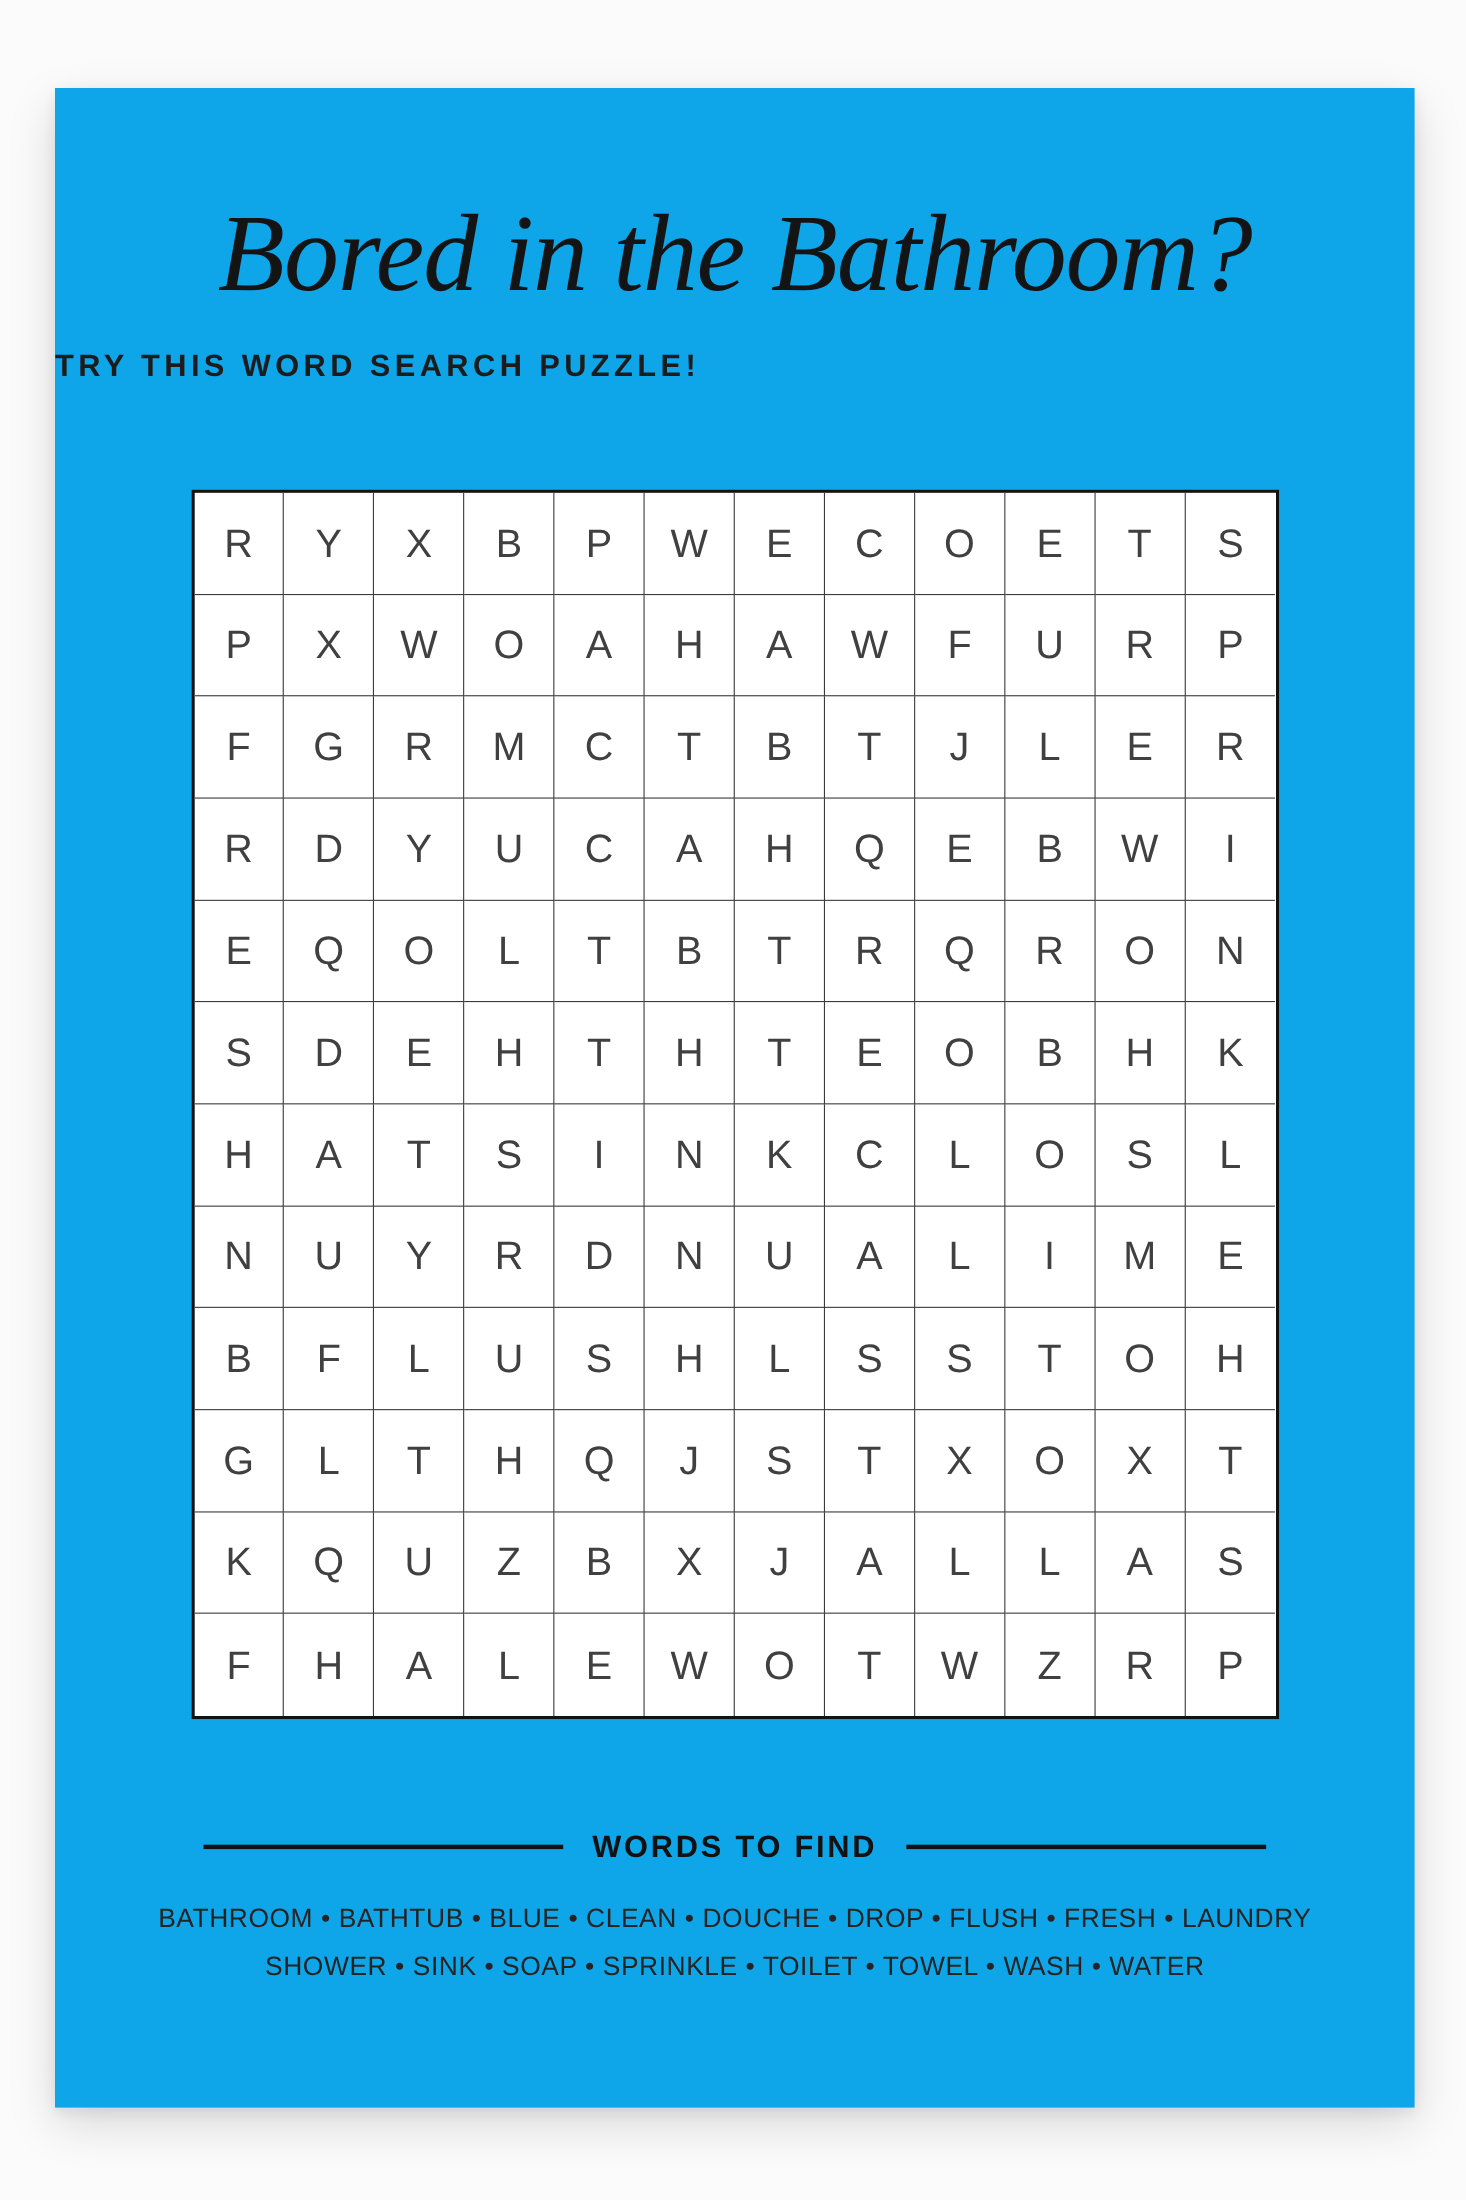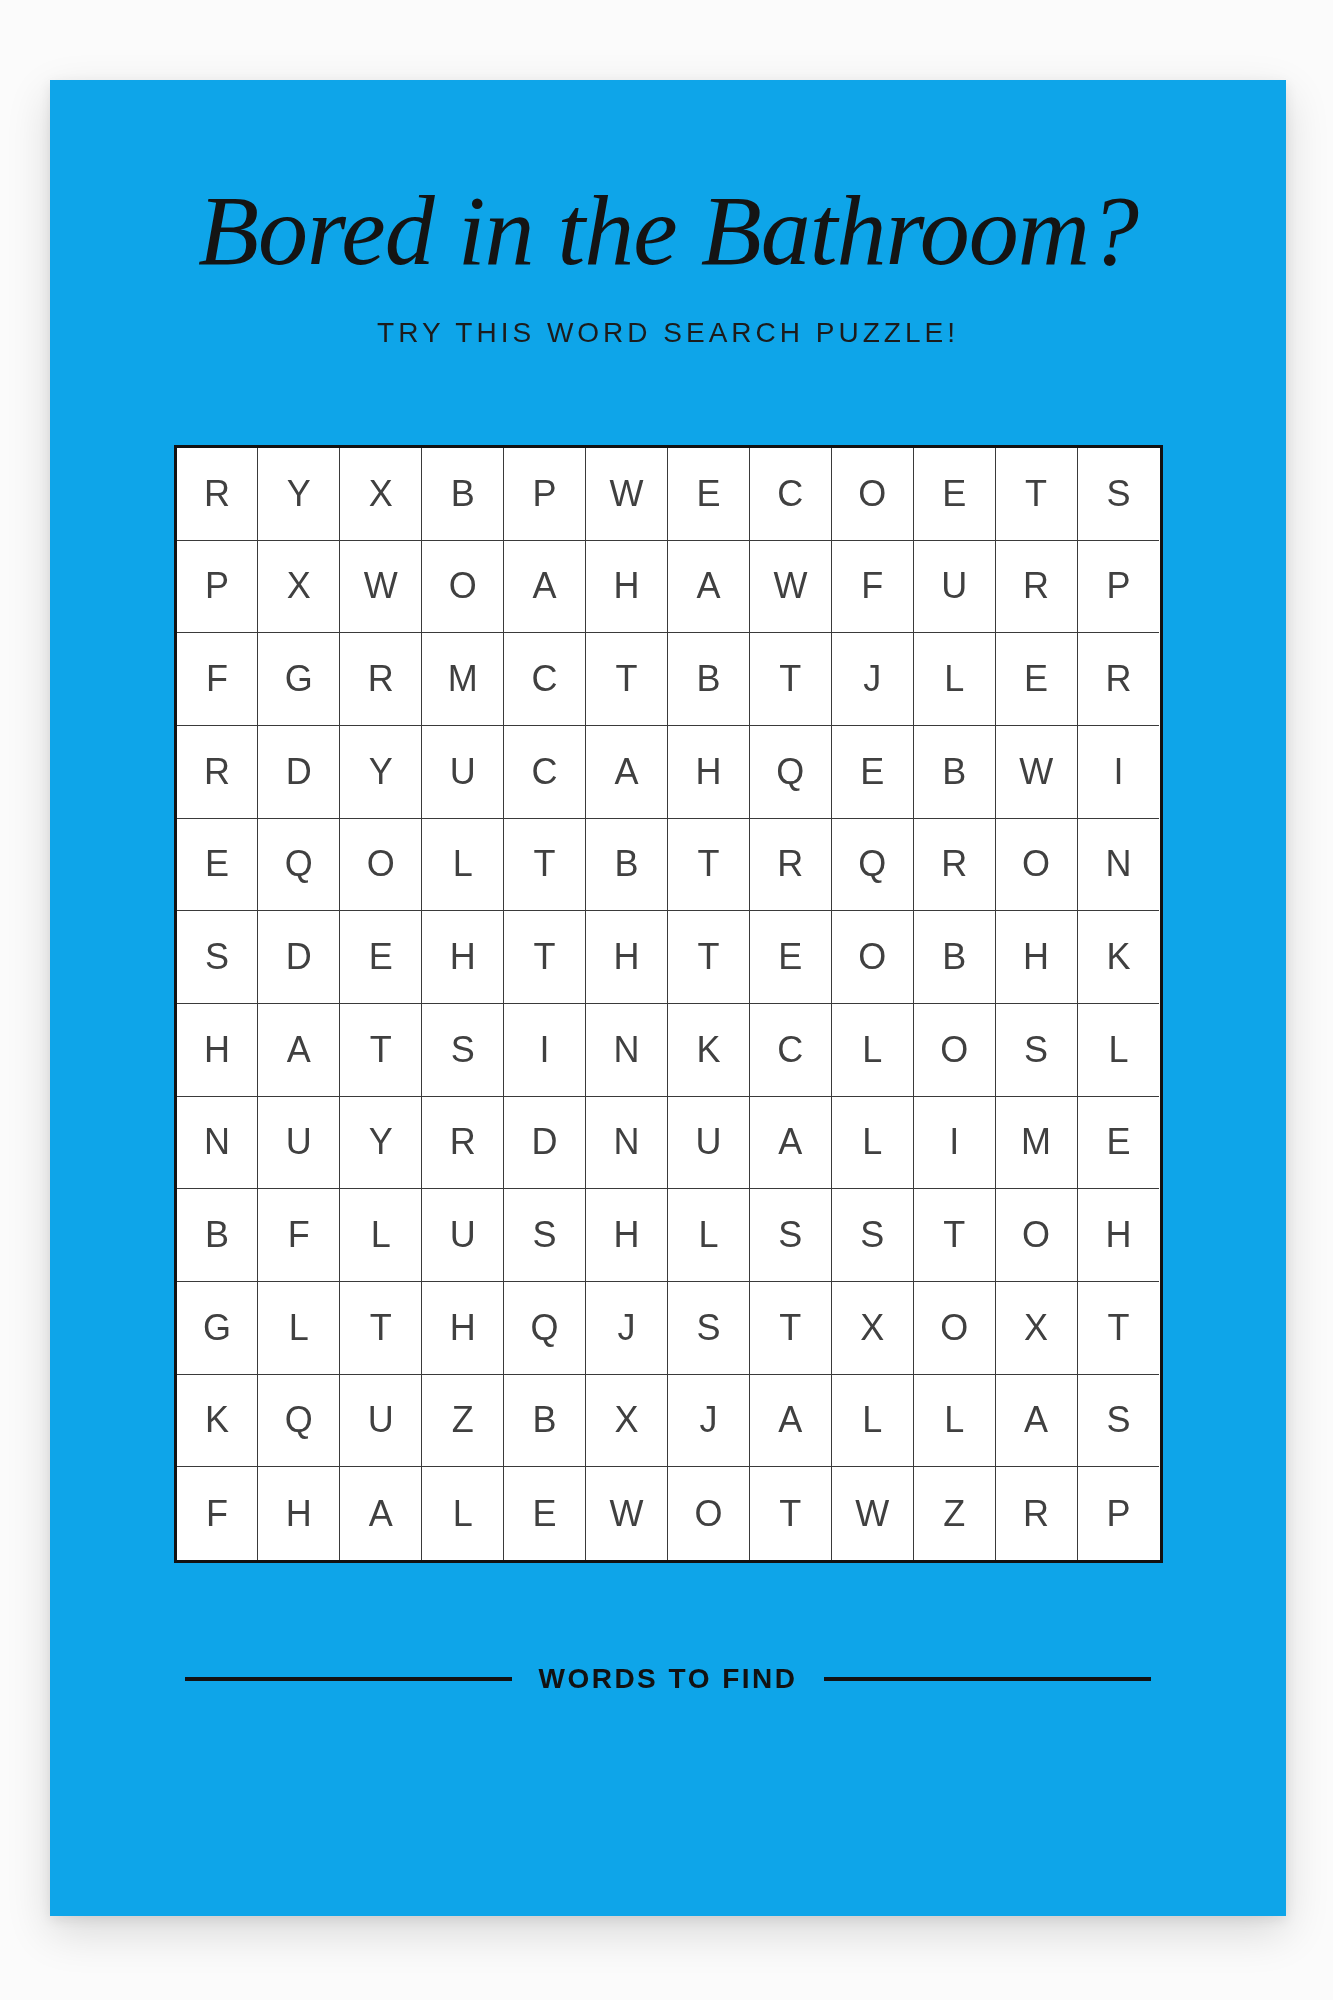--- a/index.html
+++ b/index.html
@@ -22,23 +22,22 @@
     font-family:"Liberation Serif", serif;
     font-style:italic;
     font-weight:400;
     font-size:100px;
     line-height:1.05;
     color:#141414;
     letter-spacing:-1px;
   }
   .subtitle{
     margin-top:34px;
-    text-align:center;
     font-size:28px;
-    font-weight:400;
+    font-weight:700;
     letter-spacing:4px;
     color:#1c1c1c;
   }
   .grid-wrap{
     width:989px;height:1118px;
     margin:96px auto 0 auto;
     border:3px solid #121212;
     box-sizing:border-box;
     display:grid;
     grid-template-columns:repeat(12,1fr);
@@ -229,13 +228,17 @@
       <div class="cell">R</div>
       <div class="cell">P</div>
     </div>
 
   <div class="words-heading">
     <div class="rule"></div>
     <div class="words-heading-text">WORDS TO FIND</div>
     <div class="rule"></div>
   </div>
 
+  <div class="word-list">
+    <div>BATHROOM • BATHTUB • BLUE • CLEAN • DOUCHE • DROP • FLUSH • FRESH • LAUNDRY</div>
+    <div>SHOWER • SINK • SOAP • SPRINKLE • TOILET • TOWEL • WASH • WATER</div>
+  </div>
 </div>
 
 </body></html>

